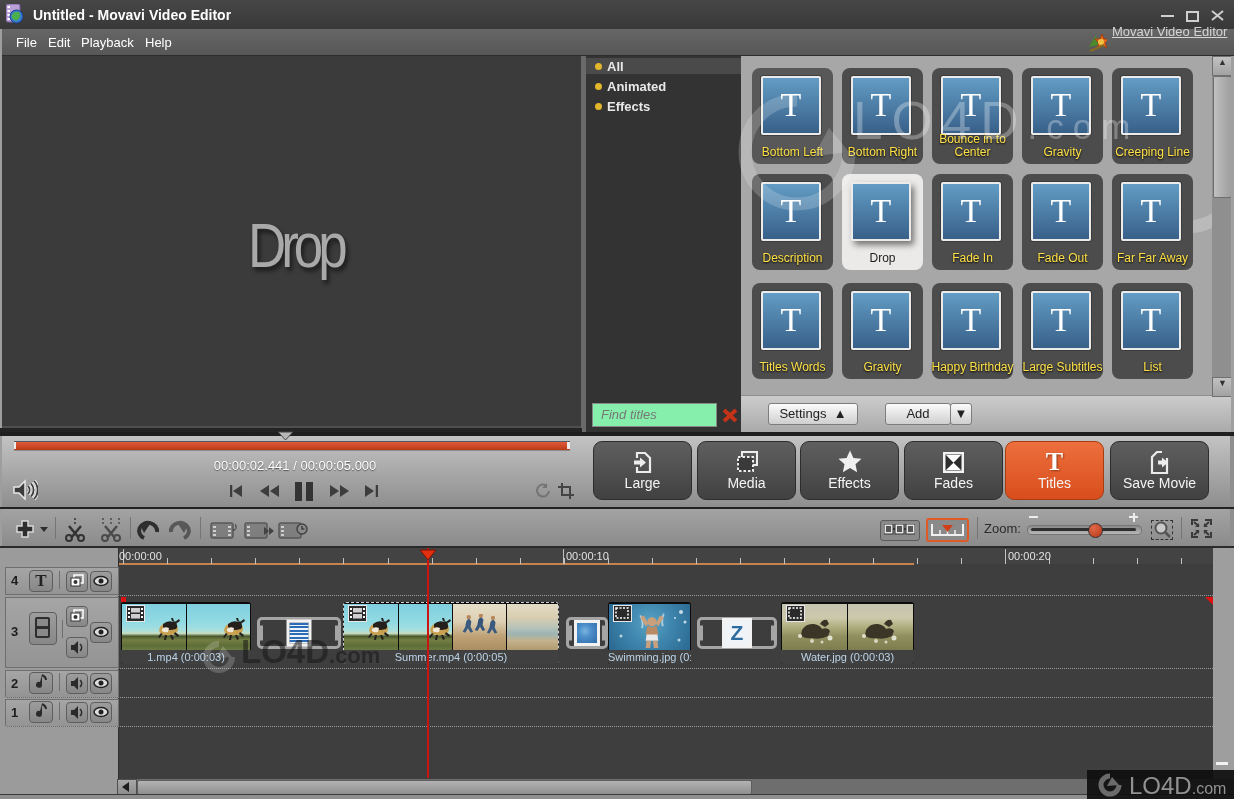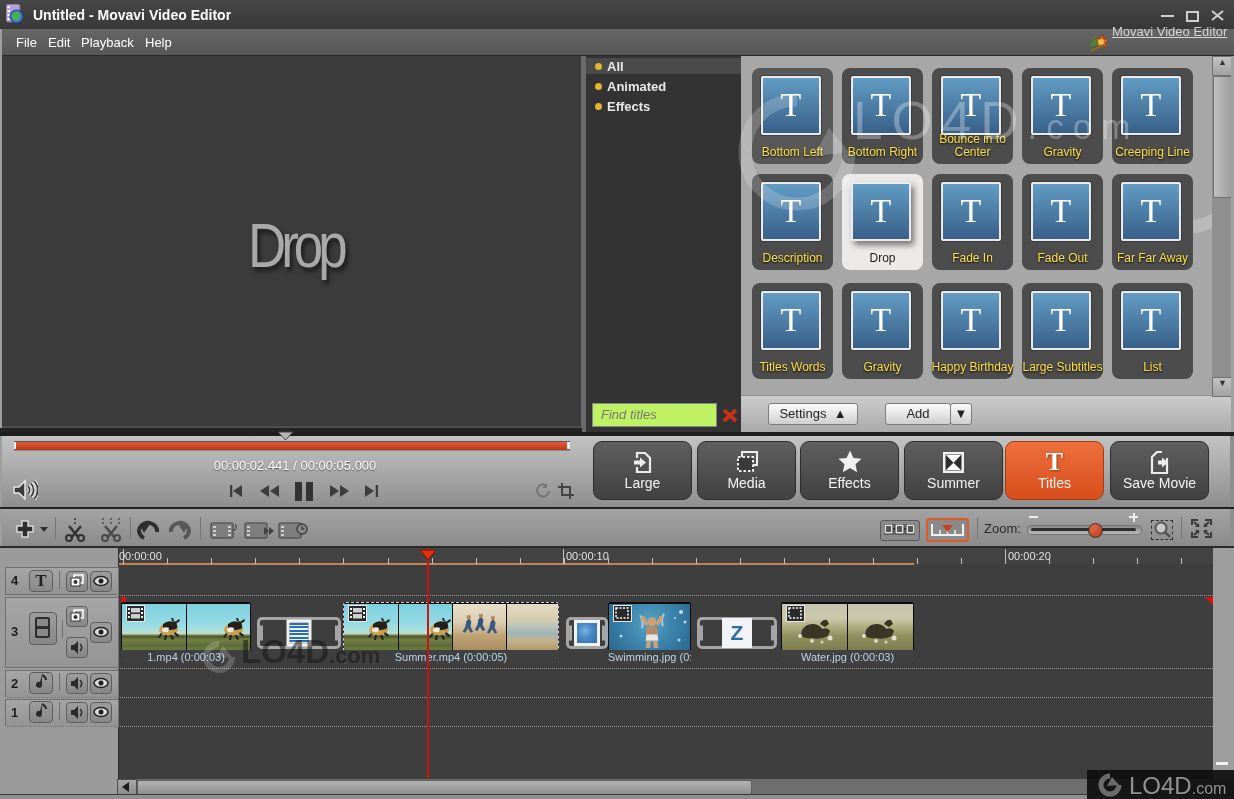--- a/index.html
+++ b/index.html
@@ -27,21 +27,21 @@
 .card{width:81px;height:96px;background:#4c4c4c;border-radius:8px;}
 .bluebox{left:9px;top:8px;width:56px;height:55px;border:2px solid #ebebeb;border-radius:2px;
   background:linear-gradient(#629cc4,#386089);box-shadow:0 0 0 1px rgba(45,45,45,0.55);}
 .bluebox span{position:absolute;width:100%;text-align:center;top:8px;left:0;
   font-family:"Liberation Serif",serif;font-size:34px;color:#fff;}
 .cardlbl{left:-6px;bottom:5px;width:93px;text-align:center;font-size:12px;color:#fde047;line-height:13px;text-shadow:0 1px 2px #000;}
 
 #setbar{left:741px;top:395px;width:493px;height:37px;background:linear-gradient(#cccccc,#a9a9a9);border-top:1px solid #8f8f8f;}
 .greybtn{background:linear-gradient(#fbfbfb,#cfcfcf);border:1px solid #7d7d7d;border-radius:3px;color:#222;font-size:13px;text-align:center;}
 
-#findbox{left:592px;top:403px;width:123px;height:22px;background:#bef264;border:1px solid #888;}
+#findbox{left:592px;top:403px;width:123px;height:22px;background:#86efac;border:1px solid #888;}
 #findtxt{left:8px;top:3px;font-style:italic;color:#777;font-size:13px;}
 
 #darksep{left:0;top:432px;width:1234px;height:4px;background:#1f1f1f;}
 #darksep2{left:0;top:428px;width:582px;height:4px;background:#242424;}
 #pbdiv{left:582px;top:437px;width:2px;height:69px;background:#d0d0d0;opacity:0.7;}
 #playstrip{left:2px;top:436px;width:1228px;height:71px;background:linear-gradient(#c3c3c3,#8e8e8e);}
 #progress{left:14px;top:441px;width:556px;height:8px;background:linear-gradient(#e25a3a,#b93a17);border-top:1px solid #4e5a66;border-bottom:1px solid #8a8a8a;}
 #prognotch{left:14px;top:442px;width:2px;height:7px;background:#ececec;}
 #prognotch2{left:567px;top:442px;width:3px;height:7px;background:#ececec;}
 #timetxt{left:0px;top:458px;width:590px;text-align:center;color:#fff;font-size:13px;text-shadow:0 1px 1px #555;}
@@ -340,21 +340,21 @@
         <rect x="2" y="6" width="15" height="14" fill="#3a3a3a" stroke="#ececec" stroke-width="2" stroke-dasharray="2.5 2"></rect>
       </svg>
     </div>
  <div class="abs bigbtn" style="left:800px">
       <div class="lbl">Effects</div>
   <svg class="abs" style="left:37px;top:8px" width="24" height="23">
         <path d="M12 0.5 l3.4 7.4 8.1 0.9 -6 5.5 1.6 8 -7.1 -4.2 -7.1 4.2 1.6 -8 -6 -5.5 8.1 -0.9z" fill="#f0f0f0"></path>
       </svg>
     </div>
  <div class="abs bigbtn" style="left:904px">
-      <div class="lbl">Summer</div>
+      <div class="lbl">Fades</div>
   <svg class="abs" style="left:38px;top:10px" width="21" height="21">
         <rect x="0" y="0" width="21" height="21" fill="#f2f2f2"></rect>
         <rect x="2.5" y="2.5" width="16" height="16" fill="#2e2e2e"></rect>
         <path d="M3 3 h15 l-7.5 7.7z M3 18 h15 l-7.5 -7.3z" fill="#fff"></path>
       </svg>
     </div>
  <div class="abs bigbtn" id="titlesbtn" style="left:1005px">
       <div class="lbl">Titles</div>
   <div class="abs" style="left:0;top:5px;width:100%;text-align:center;font-family:'Liberation Serif',serif;font-size:26px;font-weight:bold;color:#fff;text-shadow:1px 1px 2px #8a3812">T</div>
     </div>

